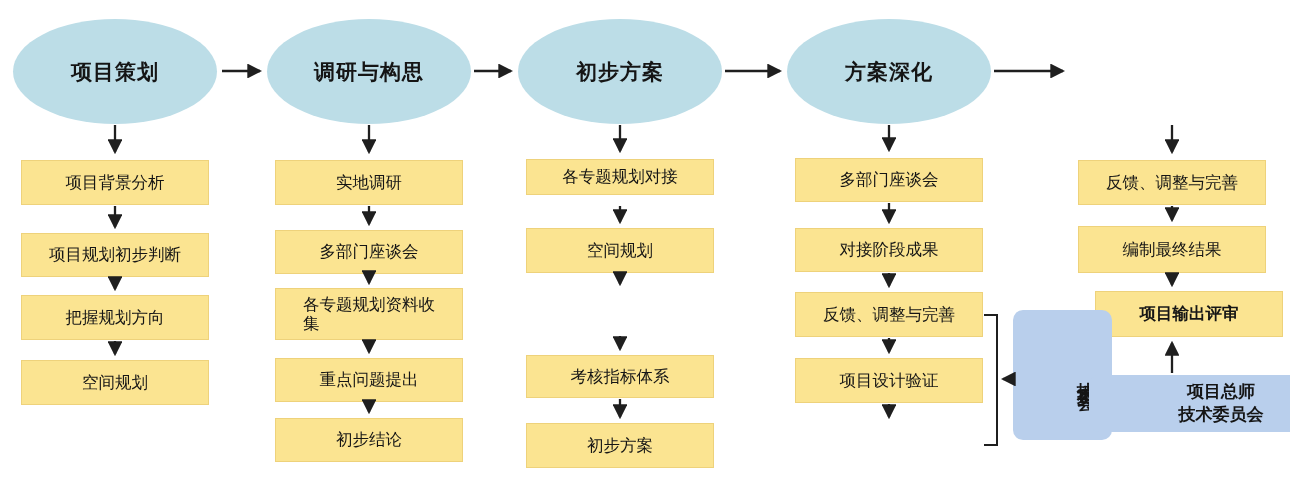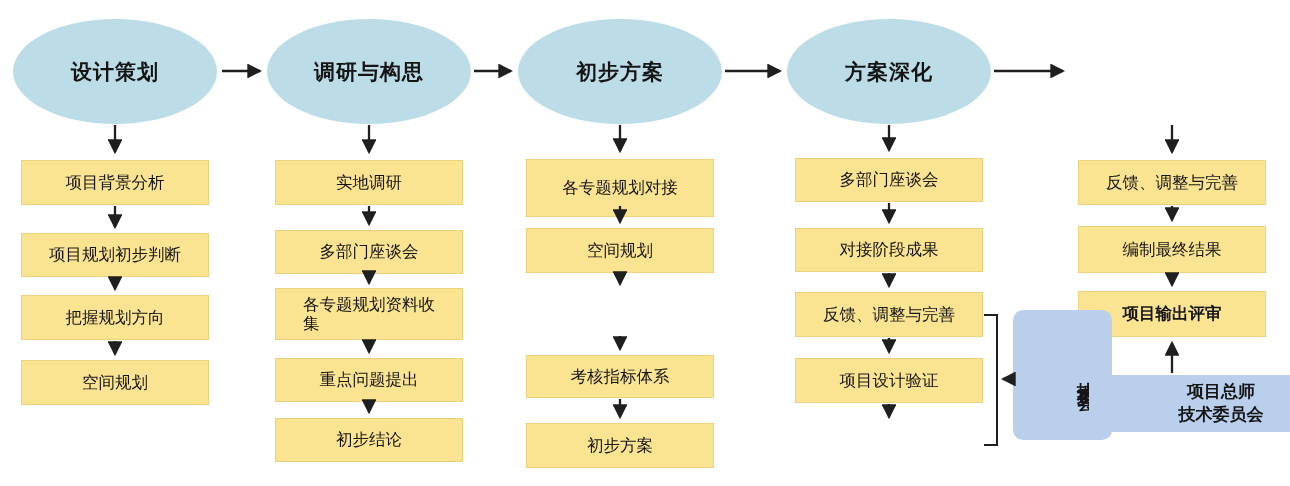--- a/index.html
+++ b/index.html
@@ -19,50 +19,50 @@
     position:absolute;width:204px;height:105px;top:19px;border-radius:50%;
     background:var(--ellipse);display:flex;align-items:center;justify-content:center;
     font-size:21px;font-weight:bold;letter-spacing:1px;
   }
   .step{
     position:absolute;width:188px;background:var(--step);
     border:1px solid var(--stepBorder);box-sizing:border-box;
     display:flex;align-items:center;justify-content:center;
     font-size:16.5px;line-height:1.18;white-space:pre-line;
   }
-  .bold{font-weight:bold;}
+  .bold{font-weight:bold;margin-left:17px;}
   .bluebox{
     position:absolute;background:var(--blue);border-radius:10px;
     display:flex;align-items:center;justify-content:center;
     font-size:17px;font-weight:bold;line-height:1.35;text-align:center;white-space:pre-line;padding-left:44px;
   }
   .vtext{writing-mode:vertical-rl;text-orientation:upright;letter-spacing:3px;font-size:17px;}
   svg.wires{position:absolute;left:0;top:0;pointer-events:none;}
 </style>
 </head>
 <body>
 
 <div class="stage">
 
-  <div class="ellipse" style="left:13px">设计策划</div>
+  <div class="ellipse" style="left:13px">项目策划</div>
   <div class="step" style="left:21px;top:160px;height:45px">项目背景分析</div>
   <div class="step" style="left:21px;top:233px;height:44px">项目规划初步判断</div>
   <div class="step" style="left:21px;top:295px;height:45px">把握规划方向</div>
   <div class="step" style="left:21px;top:360px;height:45px">空间规划</div>
 
   <div class="ellipse" style="left:267px">调研与构思</div>
   <div class="step" style="left:275px;top:160px;height:45px">实地调研</div>
   <div class="step" style="left:275px;top:230px;height:44px">多部门座谈会</div>
   <div class="step" style="left:275px;top:288px;height:52px">各专题规划资料收
 集</div>
   <div class="step" style="left:275px;top:358px;height:44px">重点问题提出</div>
   <div class="step" style="left:275px;top:418px;height:44px">初步结论</div>
 
   <div class="ellipse" style="left:518px">初步方案</div>
-  <div class="step" style="left:526px;top:159px;height:58px">各专题规划对接</div>
+  <div class="step" style="left:526px;top:159px;height:36px">各专题规划对接</div>
   <div class="step" style="left:526px;top:228px;height:45px">空间规划</div>
   <div class="step" style="left:526px;top:355px;height:43px">考核指标体系</div>
   <div class="step" style="left:526px;top:423px;height:45px">初步方案</div>
 
   <div class="ellipse" style="left:787px">方案深化</div>
   <div class="step" style="left:795px;top:158px;height:44px">多部门座谈会</div>
   <div class="step" style="left:795px;top:228px;height:44px">对接阶段成果</div>
   <div class="step" style="left:795px;top:292px;height:45px">反馈、调整与完善</div>
   <div class="step" style="left:795px;top:358px;height:45px">项目设计验证</div>
 

